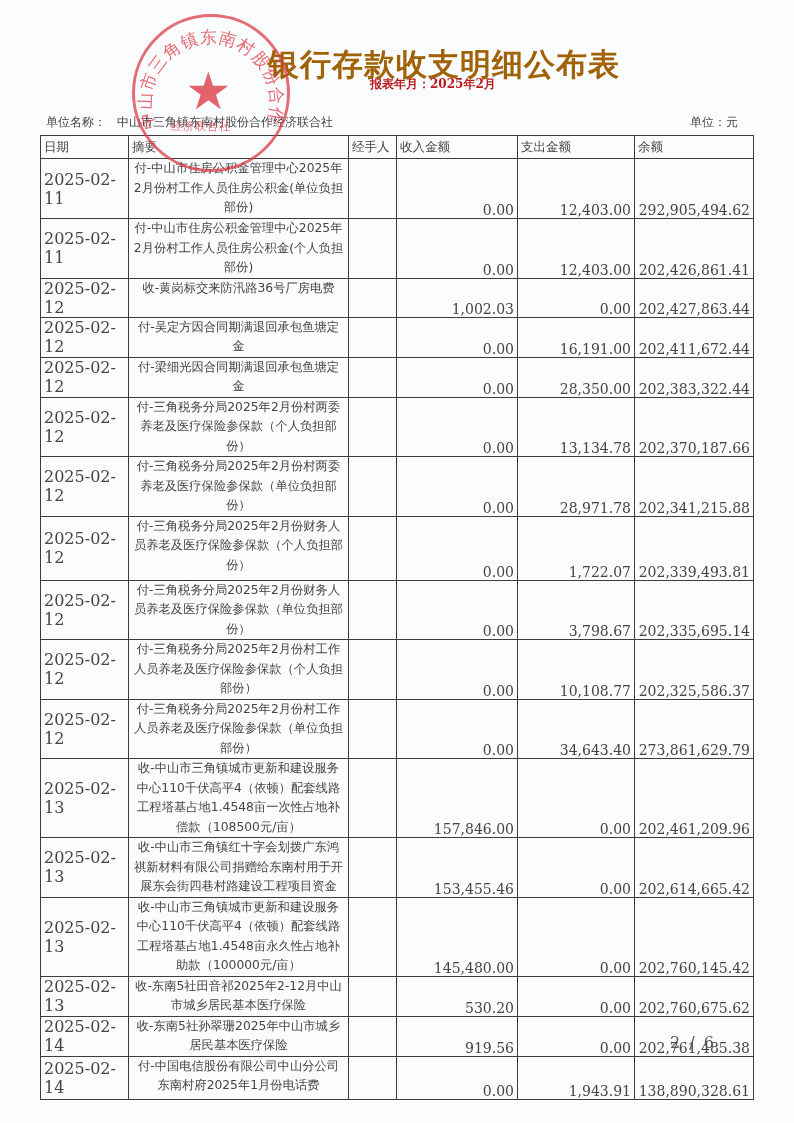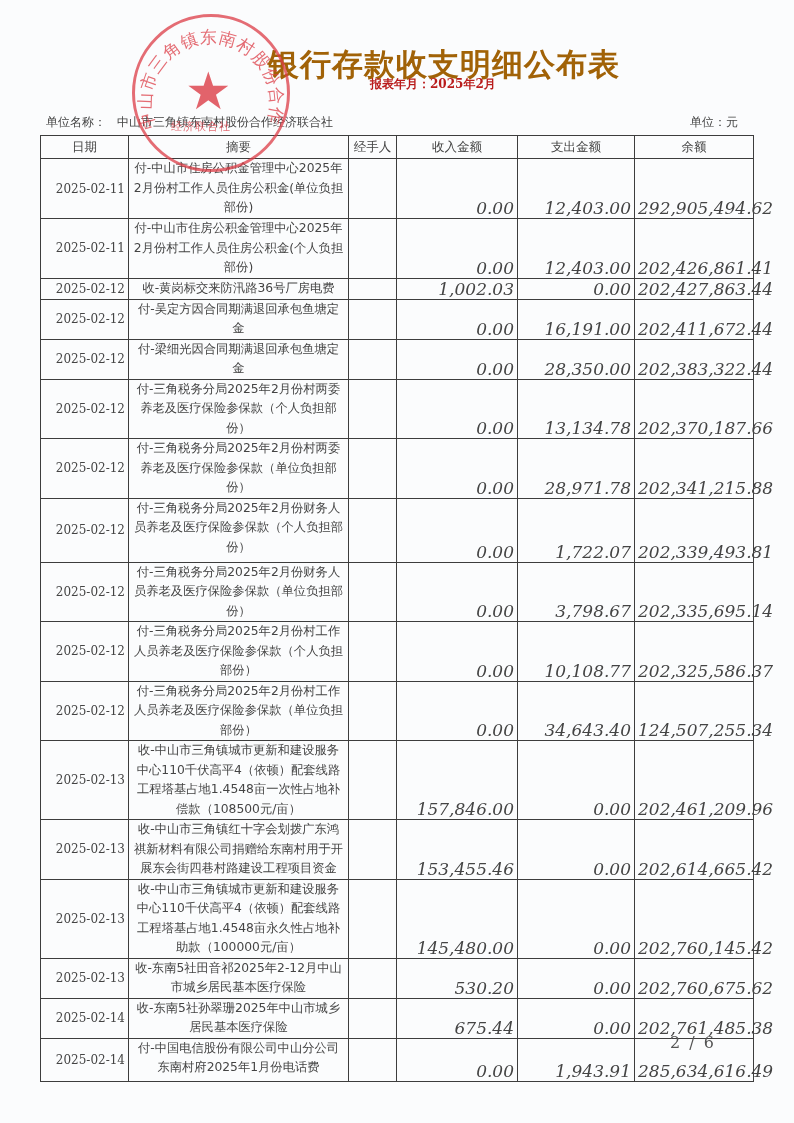--- a/index.html
+++ b/index.html
@@ -25,27 +25,27 @@
   table.ledger {
     position:absolute; left:40px; top:135px;
     border-collapse:collapse; table-layout:fixed;
     width:713px; font-size:12px;
   }
   table.ledger th, table.ledger td {
     border:1.2px solid #3d3d3d;
     padding:0 3px;
     color:#444;
   }
-  table.ledger th { font-weight:normal; height:22px; text-align:center; font-size:12.5px;
+  table.ledger th { font-weight:normal; height:22px; text-align:left; font-size:12.5px;
     font-family:"DejaVu Sans","Liberation Sans",sans-serif; }
-  td.date { text-align:right; vertical-align:middle; font-size:12px; }
+  td.date { text-align:left; vertical-align:middle; font-size:16px; }
   td.summary { text-align:center; vertical-align:top; line-height:19.5px; padding-top:1px;
     font-family:"DejaVu Sans","Liberation Sans",sans-serif; font-size:12.3px; }
   td.handler { }
-  td.num { text-align:right; vertical-align:bottom; padding-bottom:2px; font-size:17px;font-style:italic; }
+  td.num { text-align:right; vertical-align:bottom; padding-bottom:2px; font-size:14px; }
 
   .stamp {
     position:absolute; left:132px; top:14px; width:152px; height:152px;
     border:3px solid rgba(220,60,70,0.75); border-radius:50%;
     pointer-events:none;
   }
   .stamp-star {
     position:absolute; left:50px; top:48px; font-size:52px; color:rgba(220,60,70,0.8);
     line-height:1; font-family:"DejaVu Sans",sans-serif;
   }
@@ -168,21 +168,21 @@
         <td class="num">0.00</td>
         <td class="num">10,108.77</td>
         <td class="num">202,325,586.37</td>
       </tr>
       <tr style="height: 56px;">
         <td class="date">2025-02-12</td>
         <td class="summary">付-三角税务分局2025年2月份村工作人员养老及医疗保险参保款（单位负担部份）</td>
         <td class="handler"></td>
         <td class="num">0.00</td>
         <td class="num">34,643.40</td>
-        <td class="num">124,507,255.34</td>
+        <td class="num">273,861,629.79</td>
       </tr>
       <tr style="height: 78px;">
         <td class="date">2025-02-13</td>
         <td class="summary">收-中山市三角镇城市更新和建设服务中心110千伏高平4（依顿）配套线路工程塔基占地1.4548亩一次性占地补偿款（108500元/亩）</td>
         <td class="handler"></td>
         <td class="num">157,846.00</td>
         <td class="num">0.00</td>
         <td class="num">202,461,209.96</td>
       </tr>
       <tr style="height: 58px;">
@@ -206,31 +206,31 @@
         <td class="summary">收-东南5社田音祁2025年2-12月中山市城乡居民基本医疗保险</td>
         <td class="handler"></td>
         <td class="num">530.20</td>
         <td class="num">0.00</td>
         <td class="num">202,760,675.62</td>
       </tr>
       <tr style="height: 40px;">
         <td class="date">2025-02-14</td>
         <td class="summary">收-东南5社孙翠珊2025年中山市城乡居民基本医疗保险</td>
         <td class="handler"></td>
-        <td class="num">675.44</td>
+        <td class="num">919.56</td>
         <td class="num">0.00</td>
         <td class="num">202,761,485.38</td>
       </tr>
       <tr style="height: 43px;">
         <td class="date">2025-02-14</td>
         <td class="summary">付-中国电信股份有限公司中山分公司东南村府2025年1月份电话费</td>
         <td class="handler"></td>
         <td class="num">0.00</td>
         <td class="num">1,943.91</td>
-        <td class="num">285,634,616.49</td>
+        <td class="num">138,890,328.61</td>
       </tr>
     </tbody>
 </table>
 
 <div class="stamp">
   <svg class="stamp-arc" viewBox="0 0 152 152">
     <defs>
       <path id="arcPath" d="M 22 112 A 60 60 0 1 1 130 112"></path>
     </defs>
     <text font-size="17" fill="rgba(220,60,70,0.75)" font-family="DejaVu Sans, sans-serif" letter-spacing="1">

